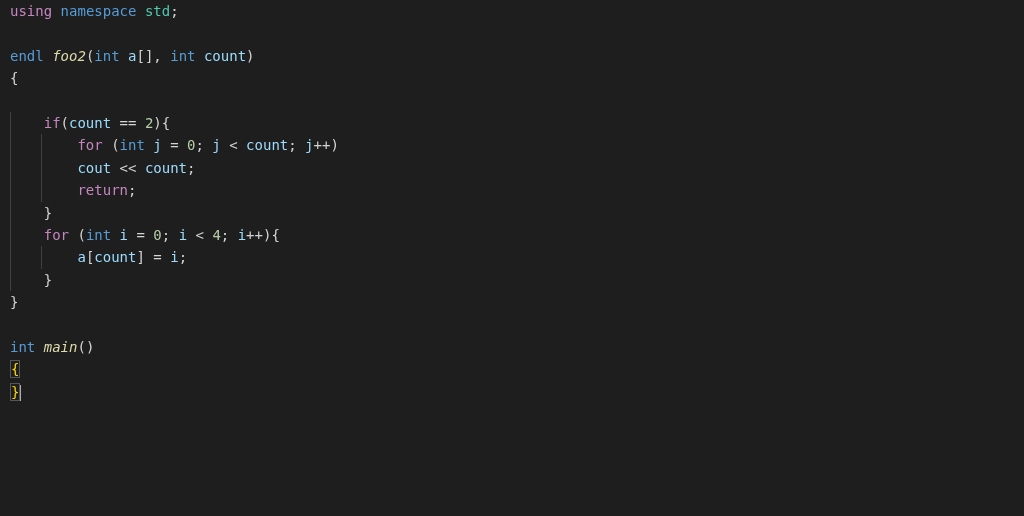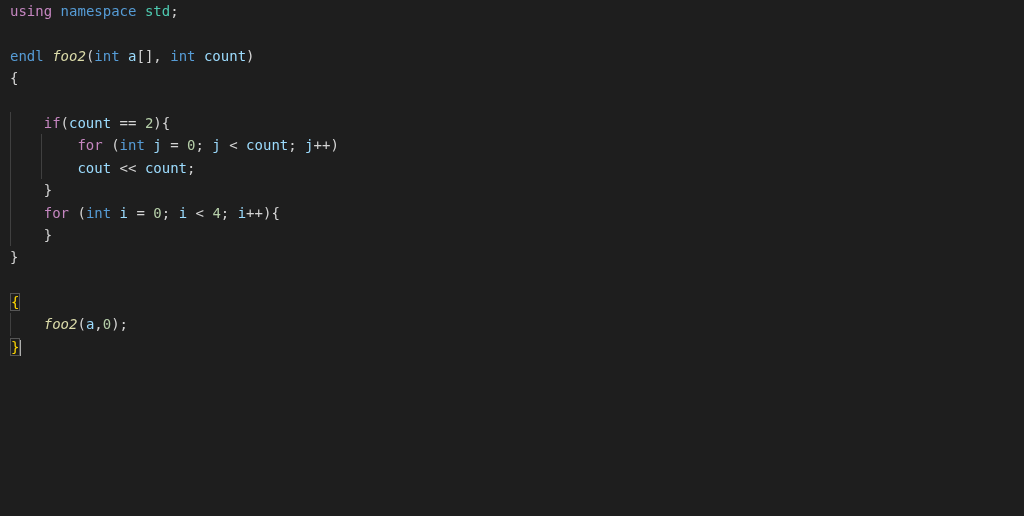--- a/index.html
+++ b/index.html
@@ -48,21 +48,23 @@
 
 <div class="code-editor" id="editor">
     <div class="line"><span></span><span class="kw-pink">using</span><span> </span><span class="kw-blue">namespace</span><span> </span><span class="kw-teal">std</span><span class="punct">;</span></div>
     <div class="line"><span></span>&nbsp;</div>
     <div class="line"><span></span><span class="kw-blue">endl</span><span> </span><span class="fn-yellow">foo2</span><span class="paren">(</span><span class="kw-blue">int</span><span> </span><span class="var">a</span><span class="punct">[]</span><span class="punct">, </span><span class="kw-blue">int</span><span> </span><span class="var">count</span><span class="paren">)</span></div>
     <div class="line"><span></span><span class="punct">{</span></div>
     <div class="line"><span></span>&nbsp;</div>
     <div class="line"><span class="indent-guide" style="left: 2px;"></span><span>    </span><span class="kw-pink">if</span><span class="paren">(</span><span class="var">count</span><span class="punct"> == </span><span class="num">2</span><span class="paren">)</span><span class="punct">{</span></div>
     <div class="line"><span class="indent-guide" style="left: 2px;"></span><span class="indent-guide" style="left: 32.8px;"></span><span>        </span><span class="kw-pink">for</span><span class="paren"> (</span><span class="kw-blue">int</span><span> </span><span class="var">j</span><span class="punct"> = </span><span class="num">0</span><span class="punct">; </span><span class="var">j</span><span class="punct"> &lt; </span><span class="var">count</span><span class="punct">; </span><span class="var">j</span><span class="punct">++)</span></div>
     <div class="line"><span class="indent-guide" style="left: 2px;"></span><span class="indent-guide" style="left: 32.8px;"></span><span>        </span><span class="var">cout</span><span class="punct"> &lt;&lt; </span><span class="var">count</span><span class="punct">;</span></div>
+    <div class="line"><span class="indent-guide" style="left: 2px;"></span><span class="indent-guide" style="left: 32.8px;"></span><span>        </span><span class="kw-pink">return</span><span class="punct">;</span></div>
     <div class="line"><span class="indent-guide" style="left: 2px;"></span><span>    </span><span class="punct">}</span></div>
     <div class="line"><span class="indent-guide" style="left: 2px;"></span><span>    </span><span class="kw-pink">for</span><span class="paren"> (</span><span class="kw-blue">int</span><span> </span><span class="var">i</span><span class="punct"> = </span><span class="num">0</span><span class="punct">; </span><span class="var">i</span><span class="punct"> &lt; </span><span class="num">4</span><span class="punct">; </span><span class="var">i</span><span class="punct">++){</span></div>
+    <div class="line"><span class="indent-guide" style="left: 2px;"></span><span class="indent-guide" style="left: 32.8px;"></span><span>        </span><span class="var">a</span><span class="punct">[</span><span class="var">count</span><span class="punct">] = </span><span class="var">i</span><span class="punct">;</span></div>
     <div class="line"><span class="indent-guide" style="left: 2px;"></span><span>    </span><span class="punct">}</span></div>
     <div class="line"><span></span><span class="punct">}</span></div>
     <div class="line"><span></span>&nbsp;</div>
+    <div class="line"><span></span><span class="kw-blue">int</span><span> </span><span class="fn-yellow">main</span><span class="paren">()</span></div>
     <div class="line"><span></span><span class="bracket" style="border: 1px solid rgb(85, 85, 85); padding: 0px;">{</span></div>
-    <div class="line"><span class="indent-guide" style="left: 2px;"></span><span>    </span><span class="fn-yellow">foo2</span><span class="paren">(</span><span class="var">a</span><span class="punct">,</span><span class="num">0</span><span class="punct">);</span></div>
     <div class="line"><span></span><span class="bracket" style="border: 1px solid rgb(85, 85, 85); padding: 0px;">}</span><span style="display: inline-block; width: 1px; height: 16px; background: rgb(174, 175, 173); vertical-align: middle;"></span></div>
   </div>
 
 </body></html>

